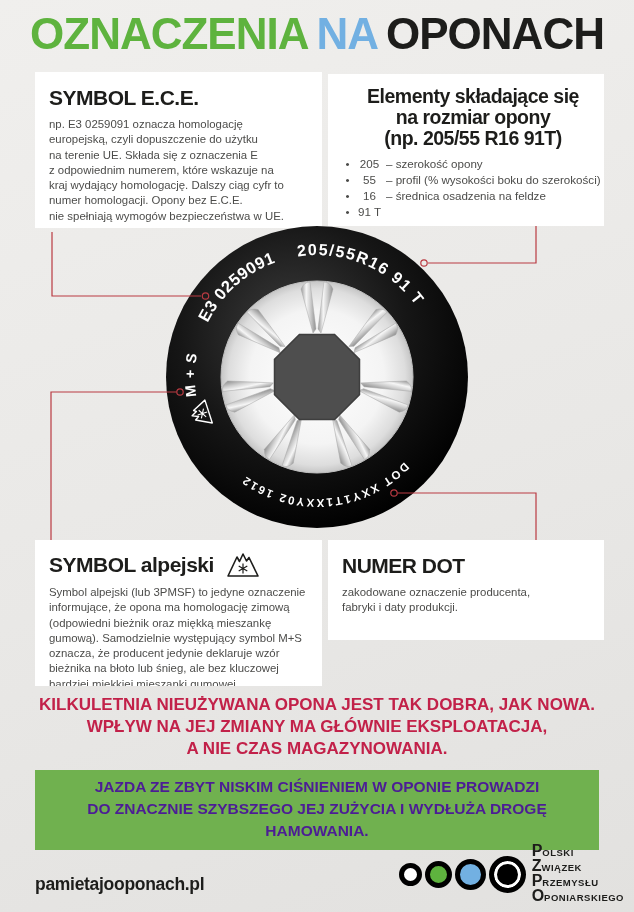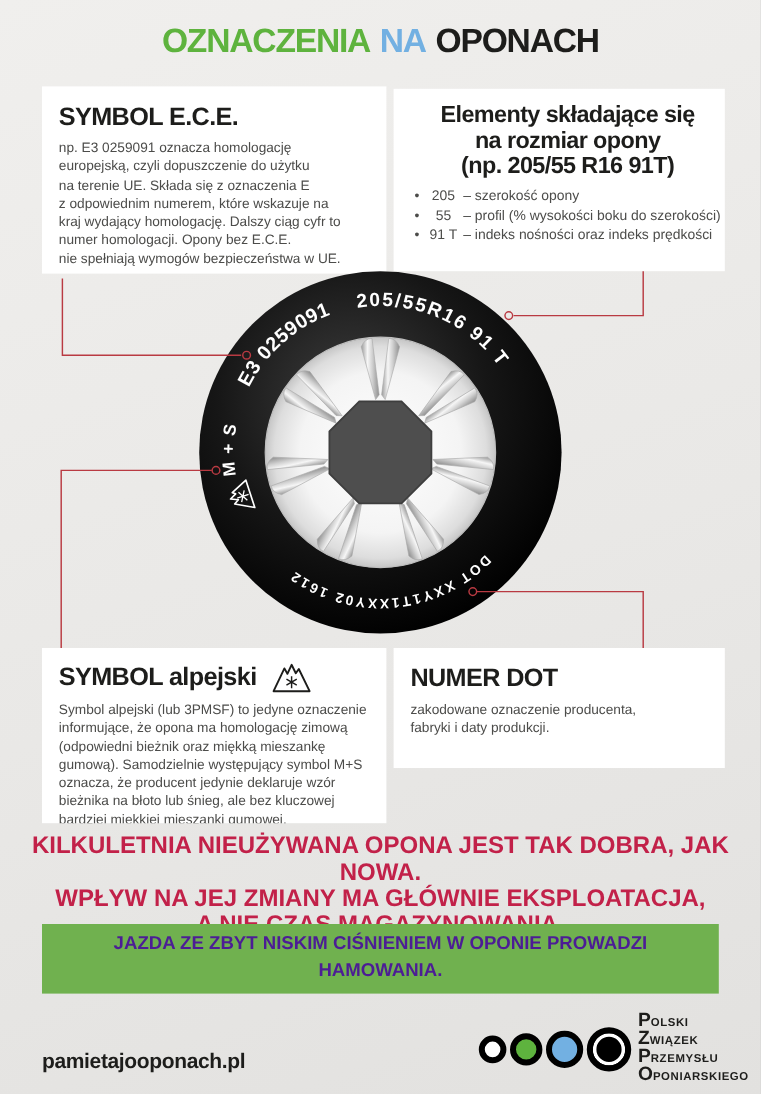--- a/index.html
+++ b/index.html
@@ -3,21 +3,21 @@
 <meta charset="utf-8">
 <style>
   html,body{margin:0;padding:0;background:#cfcfcf;}
   .poster{
     position:relative;width:634px;height:912px;overflow:hidden;
     background:linear-gradient(160deg,#f0efed 0%,#e9e8e6 55%,#e2e1df 100%);
     font-family:"Liberation Sans",sans-serif;color:#1d1d1b;
   }
   
   .main-title{position:absolute;top:12px;left:0;right:0;margin:0;text-align:center;
-    font-size:28px;font-weight:bold;letter-spacing:-1px;line-height:44px;}
+    font-size:44px;font-weight:bold;letter-spacing:-1px;line-height:44px;}
   .main-title span{display:inline-block;margin:0 4px;}
   .t-green{color:#5eb33e}.t-blue{color:#72b0e2}.t-black{color:#1d1d1b}
   
   .card{position:absolute;background:#ffffff;box-sizing:border-box;z-index:1;overflow:hidden;}
   .card h2{margin:0;font-size:21px;font-weight:bold;letter-spacing:-0.5px;color:#1d1d1b;}
   .body{margin-top:7px;}
   .line{font-size:11.4px;line-height:15.3px;color:#4c4c4a;white-space:nowrap;}
   .card-ece{left:35px;top:72px;width:287px;height:156px;padding:14px 0 0 14px;}
   .card-size{left:328px;top:74px;width:276px;height:152px;padding:12px 0 0 14px;text-align:center;}
   .card-size h2 span{display:block;font-size:19.5px;line-height:21px;}
@@ -30,21 +30,21 @@
   .card-dot{left:328px;top:540px;width:276px;height:100px;padding:14px 0 0 14px;}
   
   .overlay{position:absolute;left:0;top:0;width:634px;height:912px;z-index:3;pointer-events:none;}
   .tt{fill:#ffffff;font-family:"Liberation Sans",sans-serif;font-weight:bold;}
   .tt-size{font-size:16px;letter-spacing:1.5px;}
   .tt-ece{font-size:16.5px;letter-spacing:0.5px;}
   .tt-ms{font-size:14.5px;letter-spacing:1px;}
   .tt-dot{font-size:11.5px;letter-spacing:2px;}
   
   .red-warning{position:absolute;top:694px;left:0;width:634px;text-align:center;
-    color:#c22149;font-weight:bold;font-size:20px;line-height:22px;z-index:2;}
+    color:#c22149;font-weight:bold;font-size:17px;line-height:22px;z-index:2;}
   .green-banner{position:absolute;top:770px;left:35px;width:564px;box-sizing:border-box;
     background:#70b14f;color:#4c1d95;font-weight:bold;font-size:15.5px;line-height:22px;
     text-align:center;padding:6px 4px 8px;z-index:2;}
   
   .website{position:absolute;left:35px;top:874px;font-size:17.5px;font-weight:bold;letter-spacing:-0.3px;}
   .logo{position:absolute;right:10px;top:844px;display:flex;align-items:center;gap:6px;z-index:2;}
   .logo-circles{display:flex;align-items:center;gap:3px;}
   .logo-circles span{display:block;border-radius:50%;}
   .c1{width:13px;height:13px;border:5px solid #000;background:#fff;}
   .c2{width:17px;height:17px;border:5px solid #000;background:#5eb33e;}
@@ -86,22 +86,25 @@
     <div class="size-items">
       <div class="size-item">
         <span class="num">205</span>
         <span class="desc">– szerokość opony</span>
       </div>
       <div class="size-item">
         <span class="num">55</span>
         <span class="desc">– profil (% wysokości boku do szerokości)</span>
       </div>
       <div class="size-item">
+        <span class="num">16</span>
+        <span class="desc">– średnica osadzenia na feldze</span>
+      </div>
+      <div class="size-item">
         <span class="num">91 T</span>
-        <span class="desc">– indeks nośności oraz indeks prędkości</span>
       </div>
     </div>
   </section>
 
   <section class="card card-alpine">
     <div class="alpine-title-row">
       <h2>SYMBOL alpejski</h2>
       <svg width="34" height="26" viewBox="0 0 34 26">
         <path d="M2,24 L11,5 L13.5,9.5 L17,2 L20.5,9 L23,5.5 L32,24 Z" fill="none" stroke="#1d1d1b" stroke-width="1.6" stroke-linejoin="round"></path>
         <path d="M17,11.5 L17,21.5 M12.7,14 L21.3,19 M12.7,19 L21.3,14" stroke="#1d1d1b" stroke-width="1.2" fill="none"></path>
@@ -198,20 +201,21 @@
   </svg>
 
   <div class="red-warning">
     <div>KILKULETNIA NIEUŻYWANA OPONA JEST TAK DOBRA, JAK NOWA.</div>
     <div>WPŁYW NA JEJ ZMIANY MA GŁÓWNIE EKSPLOATACJA,</div>
     <div>A NIE CZAS MAGAZYNOWANIA.</div>
   </div>
 
   <div class="green-banner">
     <div>JAZDA ZE ZBYT NISKIM CIŚNIENIEM W OPONIE PROWADZI</div>
+    <div>DO ZNACZNIE SZYBSZEGO JEJ ZUŻYCIA I WYDŁUŻA DROGĘ</div>
     <div>HAMOWANIA.</div>
   </div>
 
   <div class="website">pamietajooponach.pl</div>
 
   <div class="logo">
     <div class="logo-circles">
       <span class="c1"></span>
       <span class="c2"></span>
       <span class="c3"></span>

